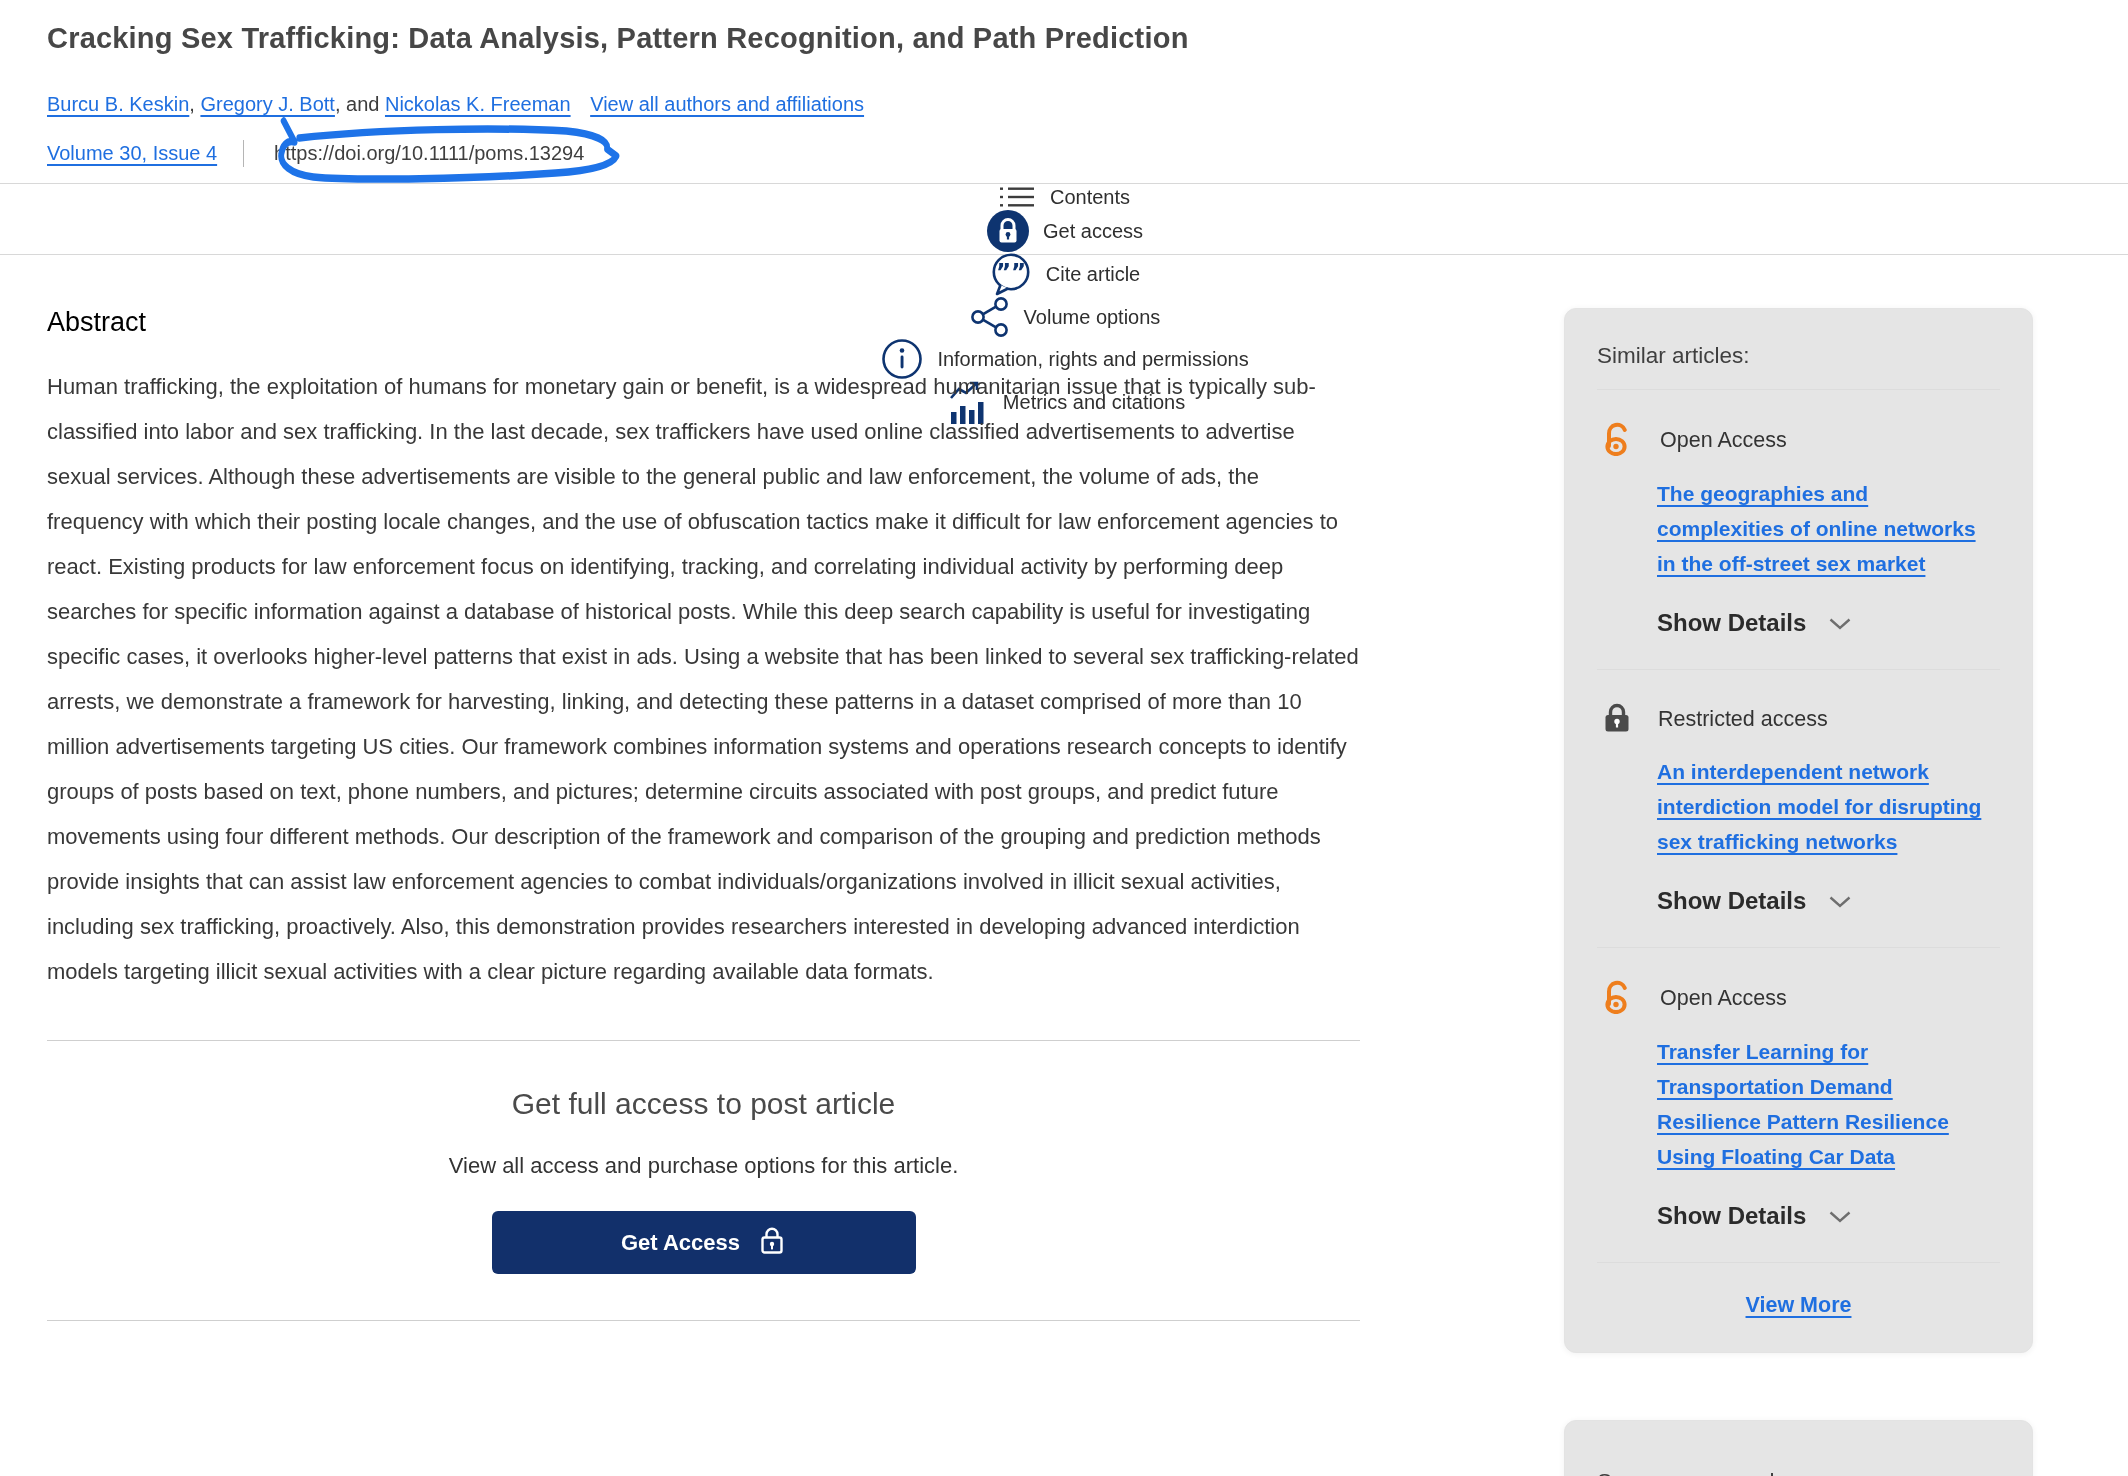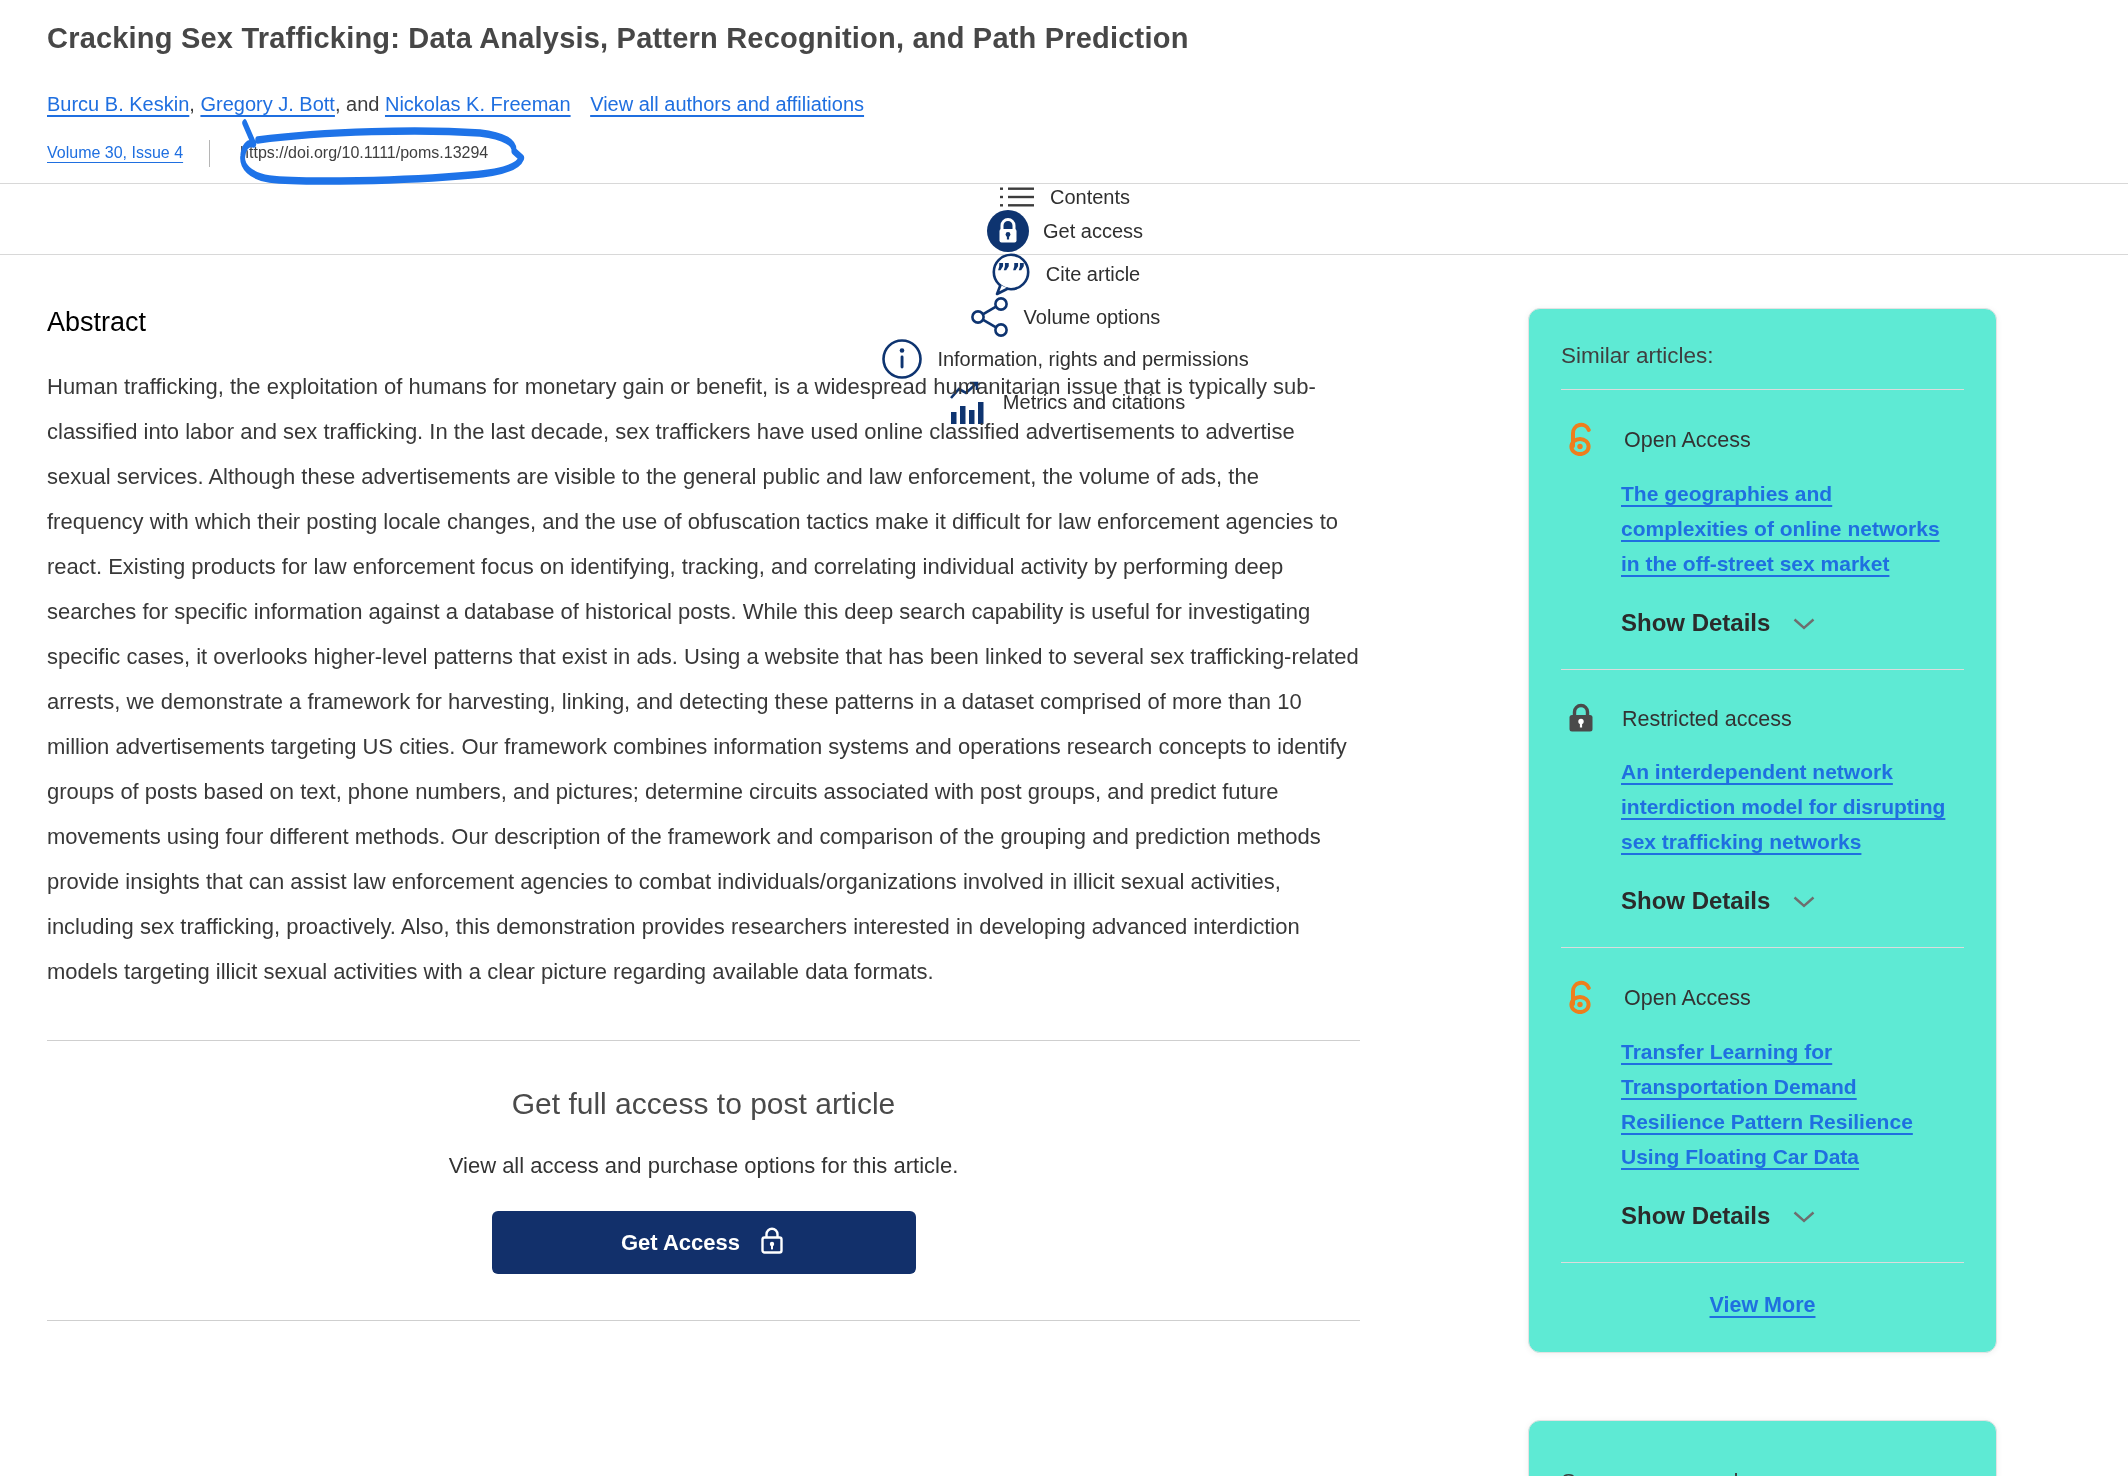--- a/index.html
+++ b/index.html
@@ -9,21 +9,21 @@
     font-family:"Liberation Sans","DejaVu Sans",sans-serif;
     -webkit-font-smoothing:antialiased;
   }
   a{color:#1f6fe0;text-decoration:underline;text-underline-offset:4px;cursor:pointer;}
 
   
   .header{padding:16px 47px 0 47px;}
   .title{font-size:29px;font-weight:700;color:#474747;margin:6px 0 0 0;letter-spacing:.2px;}
   .authors{margin-top:38px;font-size:20px;color:#3c3c3c;}
   .authors .view-all{margin-left:14px;}
-  .meta{margin-top:21px;font-size:16px;color:#3f3f3f;display:flex;align-items:center;height:32px;}
+  .meta{margin-top:21px;font-size:20px;color:#3f3f3f;display:flex;align-items:center;height:32px;}
   .meta-divider{width:1px;height:27px;background:#b5b5b5;margin:0 26px 0 26px;}
   .doi-wrap{position:relative;display:inline-block;padding:2px 4px;}
   .doi-text{color:#3f3f3f;}
   .doi-annotation{
     position:absolute;left:-16px;top:-24px;width:calc(100% + 52px);height:72px;
     pointer-events:none;z-index:6;
   }
 
   
   .toolbar{
@@ -44,23 +44,23 @@
   .access-sub{font-size:22px;color:#333;margin-top:32px;}
   .get-access-btn{
     margin-top:32px;width:424px;height:63px;background:#12306b;border:none;border-radius:6px;
     color:#fff;font-size:22px;font-weight:700;font-family:inherit;
     display:inline-flex;align-items:center;justify-content:center;gap:18px;cursor:pointer;
   }
 
   
   .sidebar{position:absolute;left:1528px;top:308px;width:469px;}
   .card{
-    background:#5eead4;border:1px solid #e3e3e3;border-radius:12px;
+    background:#e5e5e5;border:1px solid #e3e3e3;border-radius:12px;
     box-shadow:0 1px 6px rgba(0,0,0,.06);box-sizing:border-box;
-    padding:34px 32px;width:469px;
+    padding:34px 32px;width:469px;margin-left:36px;
   }
   .card-similar{min-height:1028px;}
   .card-heading{font-size:22.5px;font-weight:400;color:#3f3f3f;margin:0 0 20px 0;}
   .card-hr{border:none;border-top:1px solid #dcdcdc;height:0;margin:0;}
   .sim-item{padding:30px 0 32px 0;}
   .access-row{display:flex;align-items:center;gap:26px;padding-left:5px;}
   .access-label{font-size:21.5px;color:#333;}
   .sim-title{display:block;margin:16px 0 0 60px;font-size:21px;line-height:35px;font-weight:bold;}
   .show-details{margin:28px 0 0 60px;display:flex;align-items:center;gap:22px;
     font-size:24px;font-weight:700;color:#2b2b2b;cursor:pointer;}

